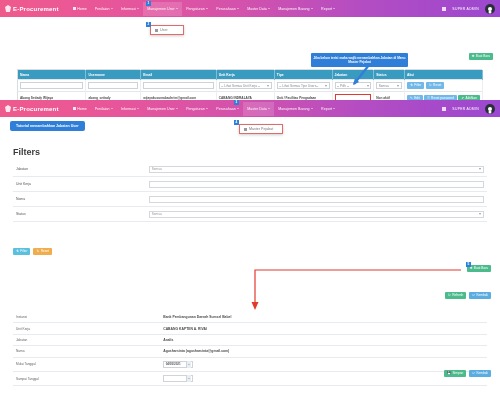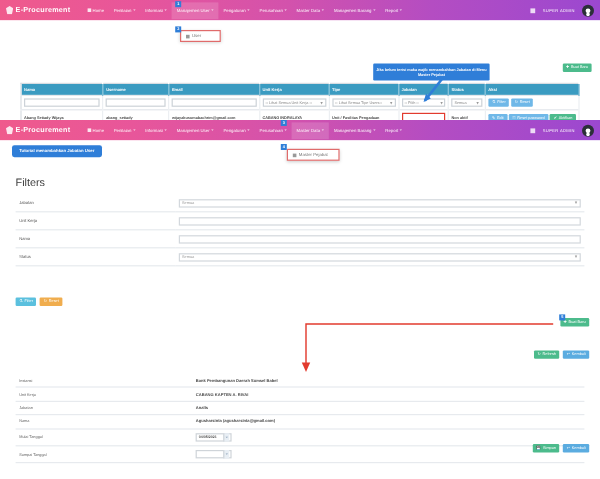--- a/index.html
+++ b/index.html
@@ -129,21 +129,21 @@
 
   
   .sec2{ position:relative; background:#fff; }
   .banner{
     position:absolute; left:10px; top:4px;
     background:#2f7ed8; color:#fff; font-size:3.6px; font-weight:bold;
     padding:3px 6px; border-radius:2px;
   }
   .filters-title{
     position:absolute; left:13px; top:30px;
-    font-size:9px; color:#3b3b3b; font-weight:normal;
+    font-size:9px; color:#3b3b3b; font-weight:bold;
   }
   .ftable{
     position:absolute; left:13px; top:45px; width:474px;
     border-collapse:collapse; font-size:3.4px;
   }
   .ftable td{ border-bottom:1px solid #e7eaee; padding:3.5px 3px; vertical-align:middle; }
   .ftable td.lbl{ width:28%; color:#555; font-size:3.4px; }
   .fctl{
     width:100%; height:7px; border:1px solid #d3d8dd; background:#fff;
     font-size:3.2px; color:#999; padding:0 2px;

